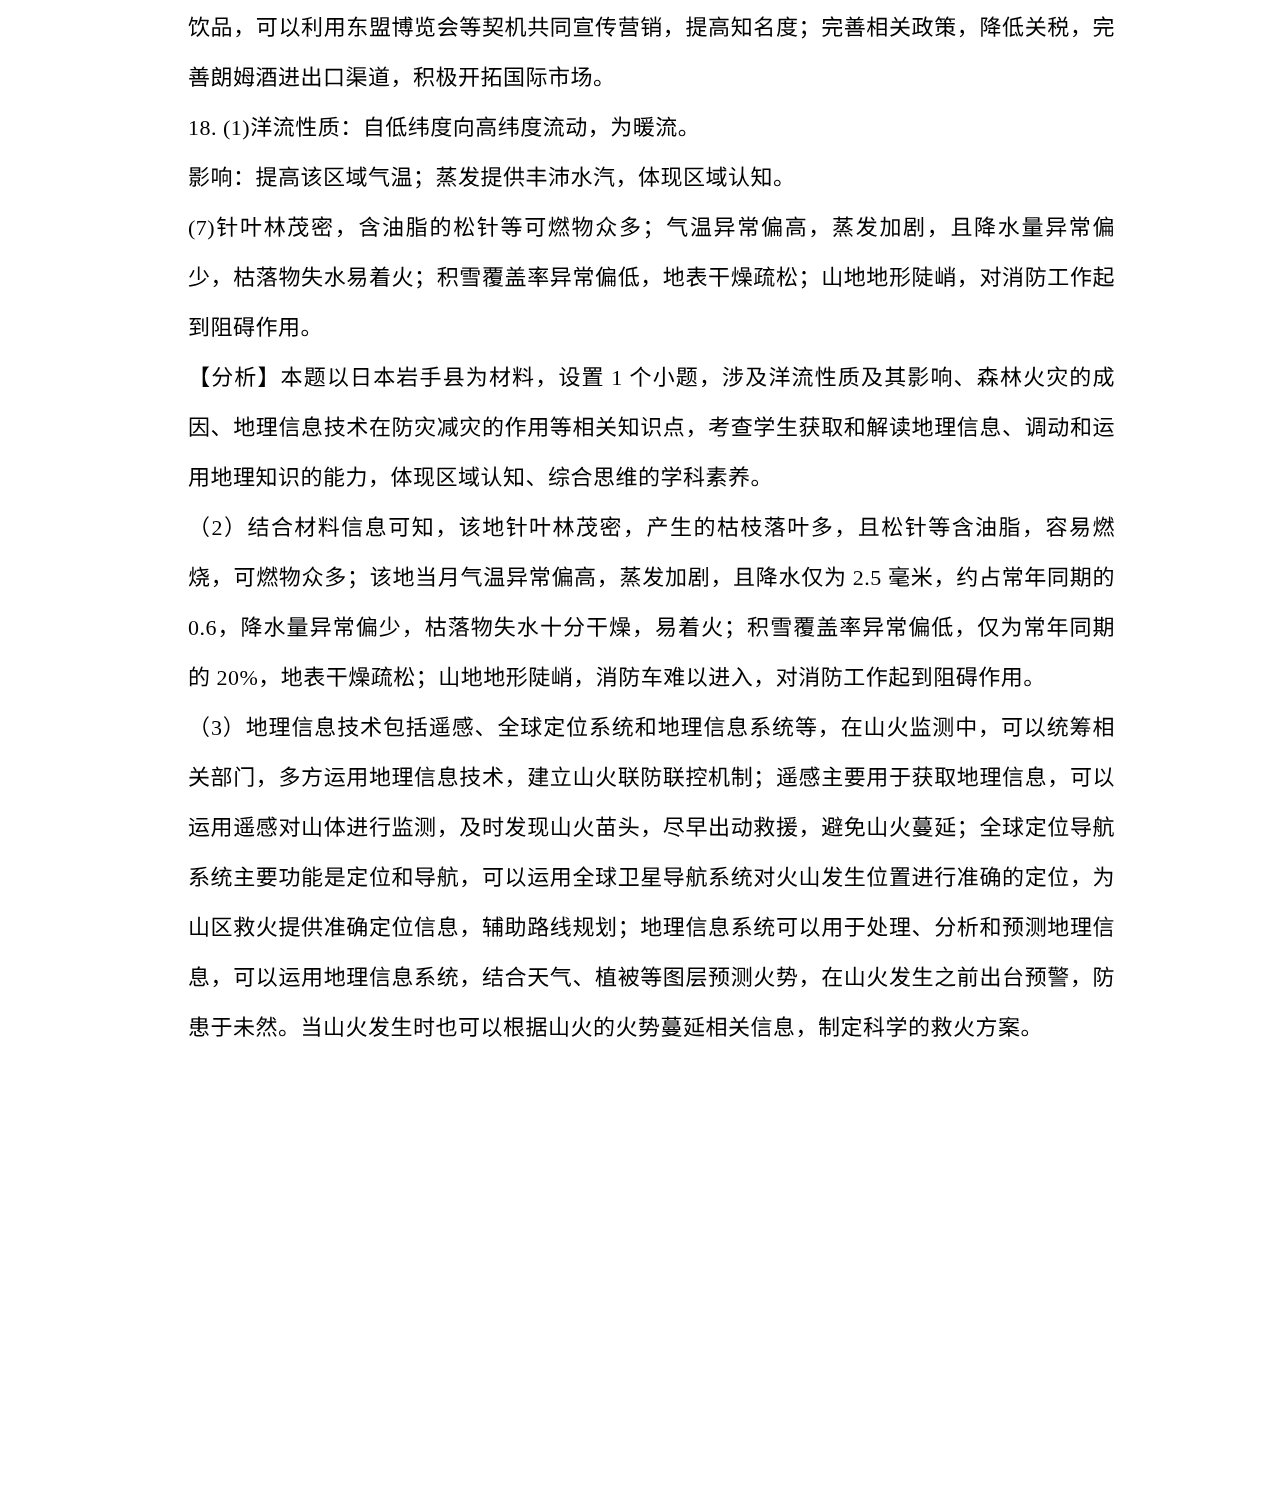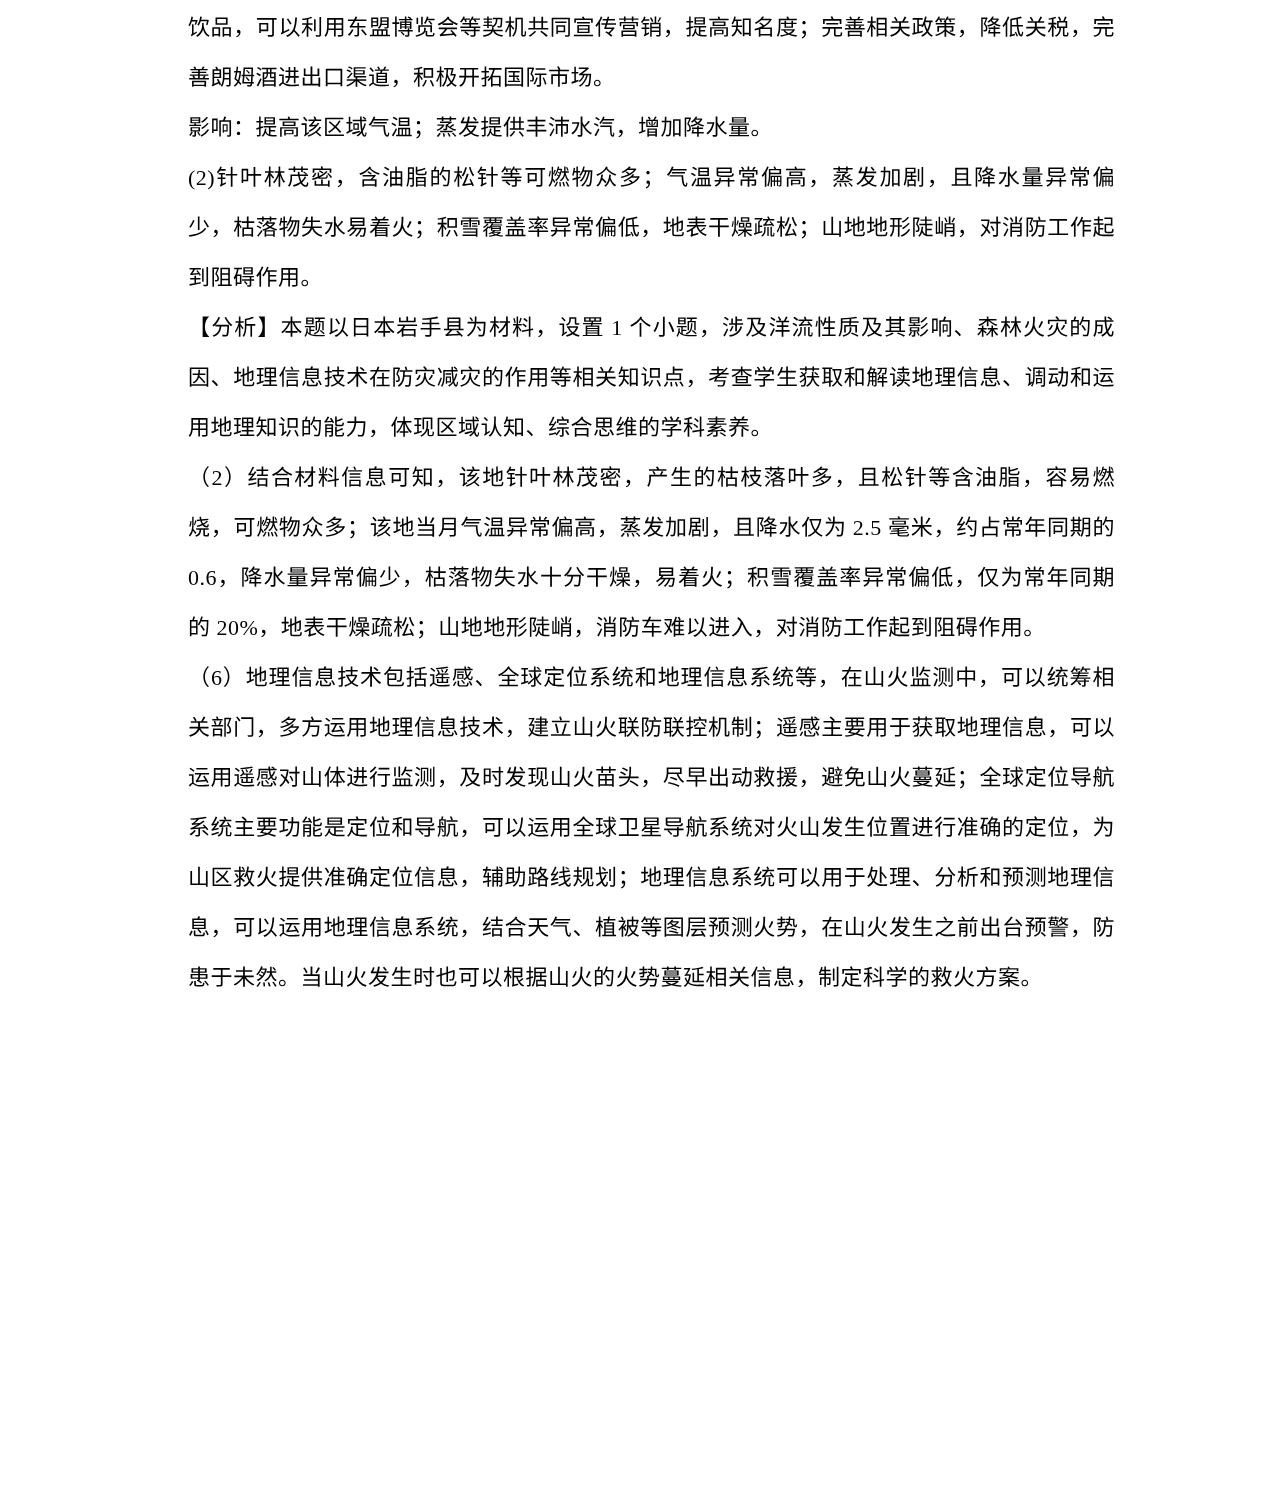--- a/index.html
+++ b/index.html
@@ -28,19 +28,20 @@
     word-break: break-all;
     letter-spacing: 0.5px;
   }
 </style>
 </head>
 <body>
 
 <div class="doc-page">
   <div class="doc-body">
     <p class="para">饮品，可以利用东盟博览会等契机共同宣传营销，提高知名度；完善相关政策，降低关税，完善朗姆酒进出口渠道，积极开拓国际市场。</p>
-    <p class="para">影响：提高该区域气温；蒸发提供丰沛水汽，增加降水量。</p>
-    <p class="para">(2)针叶林茂密，含油脂的松针等可燃物众多；气温异常偏高，蒸发加剧，且降水量异常偏少，枯落物失水易着火；积雪覆盖率异常偏低，地表干燥疏松；山地地形陡峭，对消防工作起到阻碍作用。</p>
+    <p class="para">18. (1)洋流性质：自低纬度向高纬度流动，为暖流。</p>
+    <p class="para">影响：提高该区域气温；蒸发提供丰沛水汽，体现区域认知。</p>
+    <p class="para">(7)针叶林茂密，含油脂的松针等可燃物众多；气温异常偏高，蒸发加剧，且降水量异常偏少，枯落物失水易着火；积雪覆盖率异常偏低，地表干燥疏松；山地地形陡峭，对消防工作起到阻碍作用。</p>
     <p class="para">【分析】本题以日本岩手县为材料，设置 1 个小题，涉及洋流性质及其影响、森林火灾的成因、地理信息技术在防灾减灾的作用等相关知识点，考查学生获取和解读地理信息、调动和运用地理知识的能力，体现区域认知、综合思维的学科素养。</p>
     <p class="para">（2）结合材料信息可知，该地针叶林茂密，产生的枯枝落叶多，且松针等含油脂，容易燃烧，可燃物众多；该地当月气温异常偏高，蒸发加剧，且降水仅为 2.5 毫米，约占常年同期的 0.6，降水量异常偏少，枯落物失水十分干燥，易着火；积雪覆盖率异常偏低，仅为常年同期的 20%，地表干燥疏松；山地地形陡峭，消防车难以进入，对消防工作起到阻碍作用。</p>
-    <p class="para">（6）地理信息技术包括遥感、全球定位系统和地理信息系统等，在山火监测中，可以统筹相关部门，多方运用地理信息技术，建立山火联防联控机制；遥感主要用于获取地理信息，可以运用遥感对山体进行监测，及时发现山火苗头，尽早出动救援，避免山火蔓延；全球定位导航系统主要功能是定位和导航，可以运用全球卫星导航系统对火山发生位置进行准确的定位，为山区救火提供准确定位信息，辅助路线规划；地理信息系统可以用于处理、分析和预测地理信息，可以运用地理信息系统，结合天气、植被等图层预测火势，在山火发生之前出台预警，防患于未然。当山火发生时也可以根据山火的火势蔓延相关信息，制定科学的救火方案。</p>
+    <p class="para">（3）地理信息技术包括遥感、全球定位系统和地理信息系统等，在山火监测中，可以统筹相关部门，多方运用地理信息技术，建立山火联防联控机制；遥感主要用于获取地理信息，可以运用遥感对山体进行监测，及时发现山火苗头，尽早出动救援，避免山火蔓延；全球定位导航系统主要功能是定位和导航，可以运用全球卫星导航系统对火山发生位置进行准确的定位，为山区救火提供准确定位信息，辅助路线规划；地理信息系统可以用于处理、分析和预测地理信息，可以运用地理信息系统，结合天气、植被等图层预测火势，在山火发生之前出台预警，防患于未然。当山火发生时也可以根据山火的火势蔓延相关信息，制定科学的救火方案。</p>
   </div>
 </div>
 
 </body></html>

